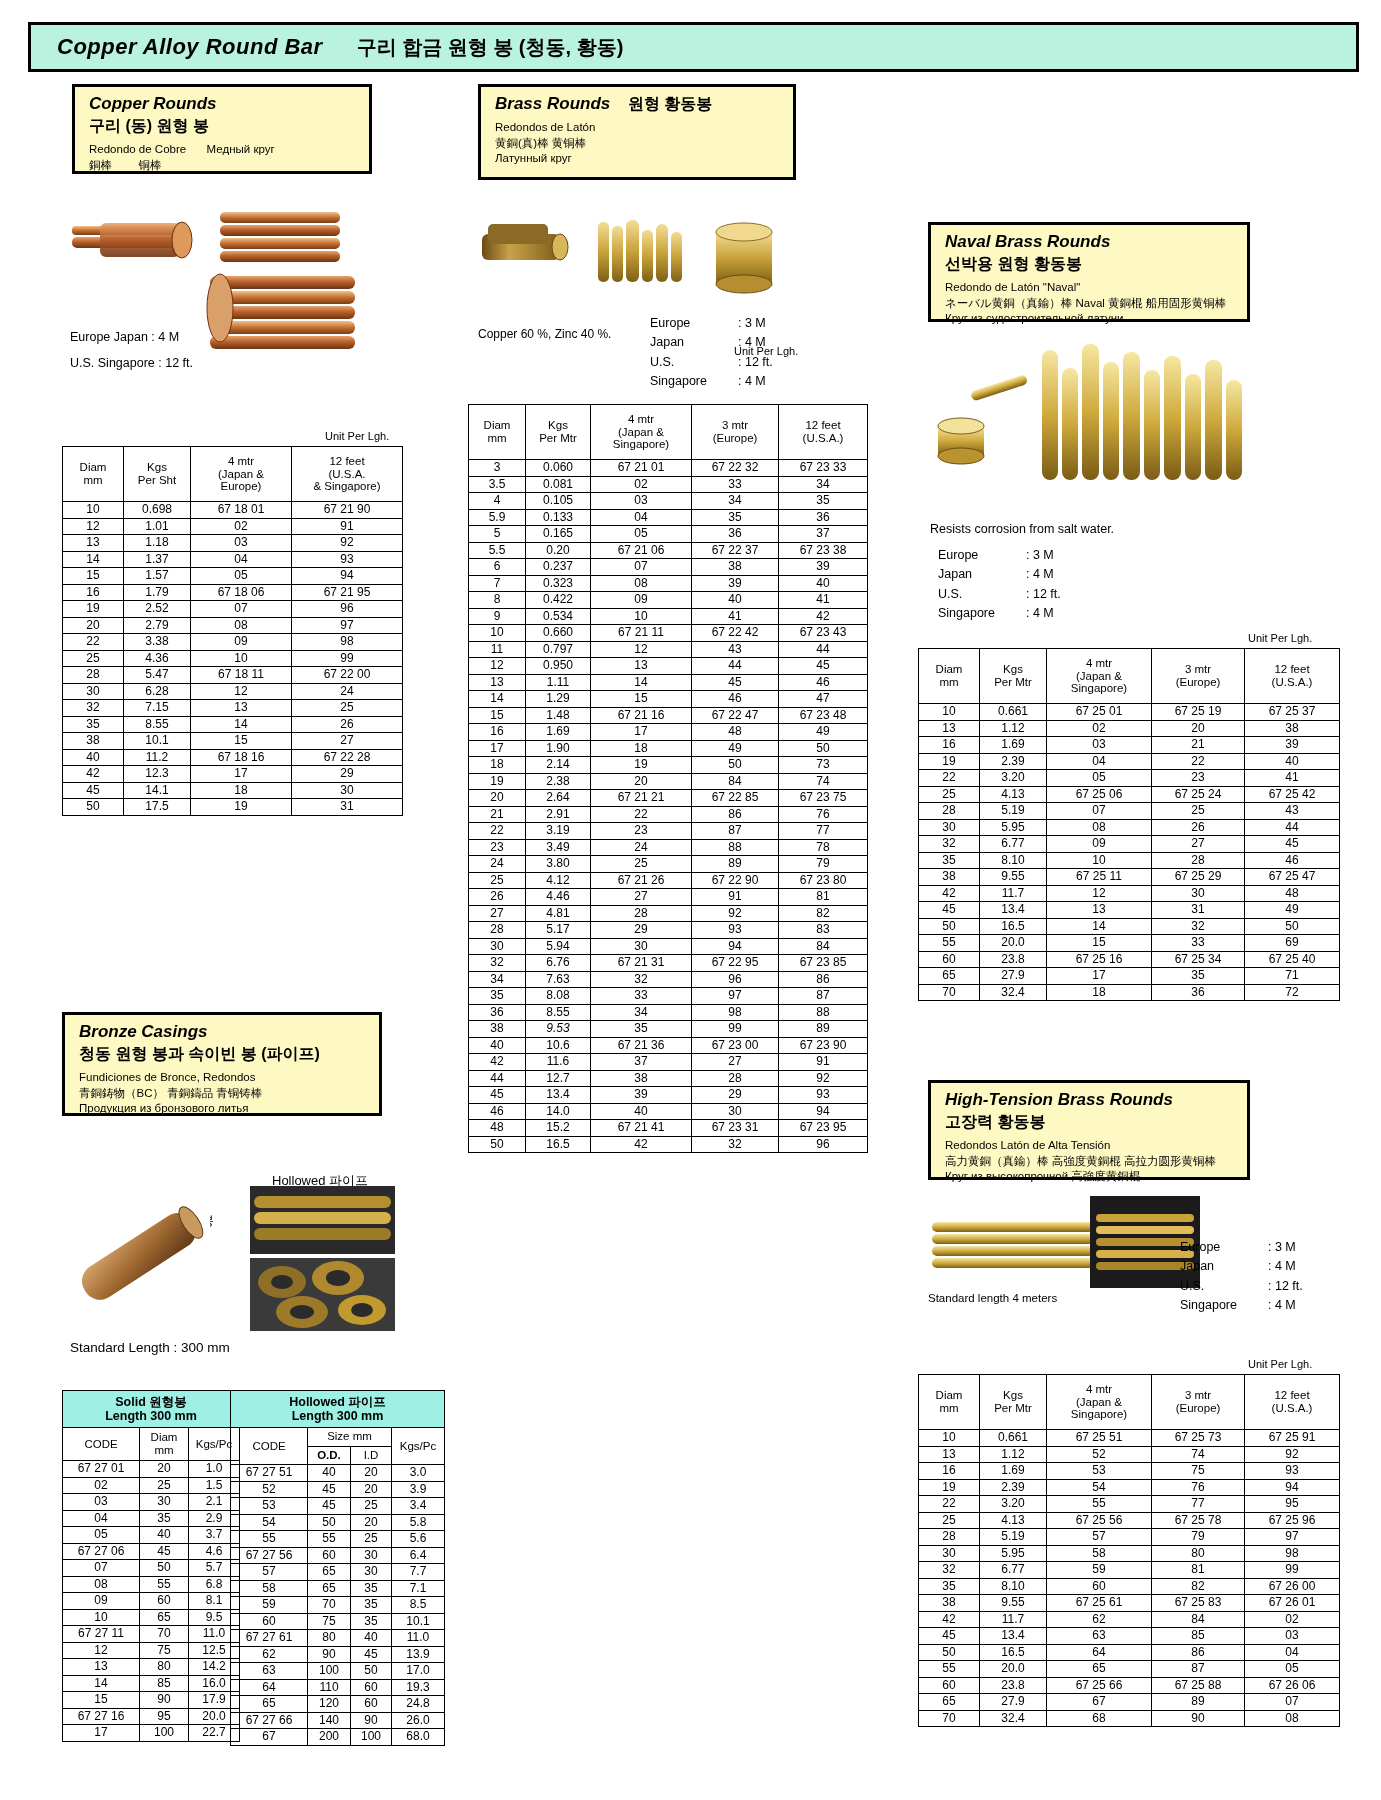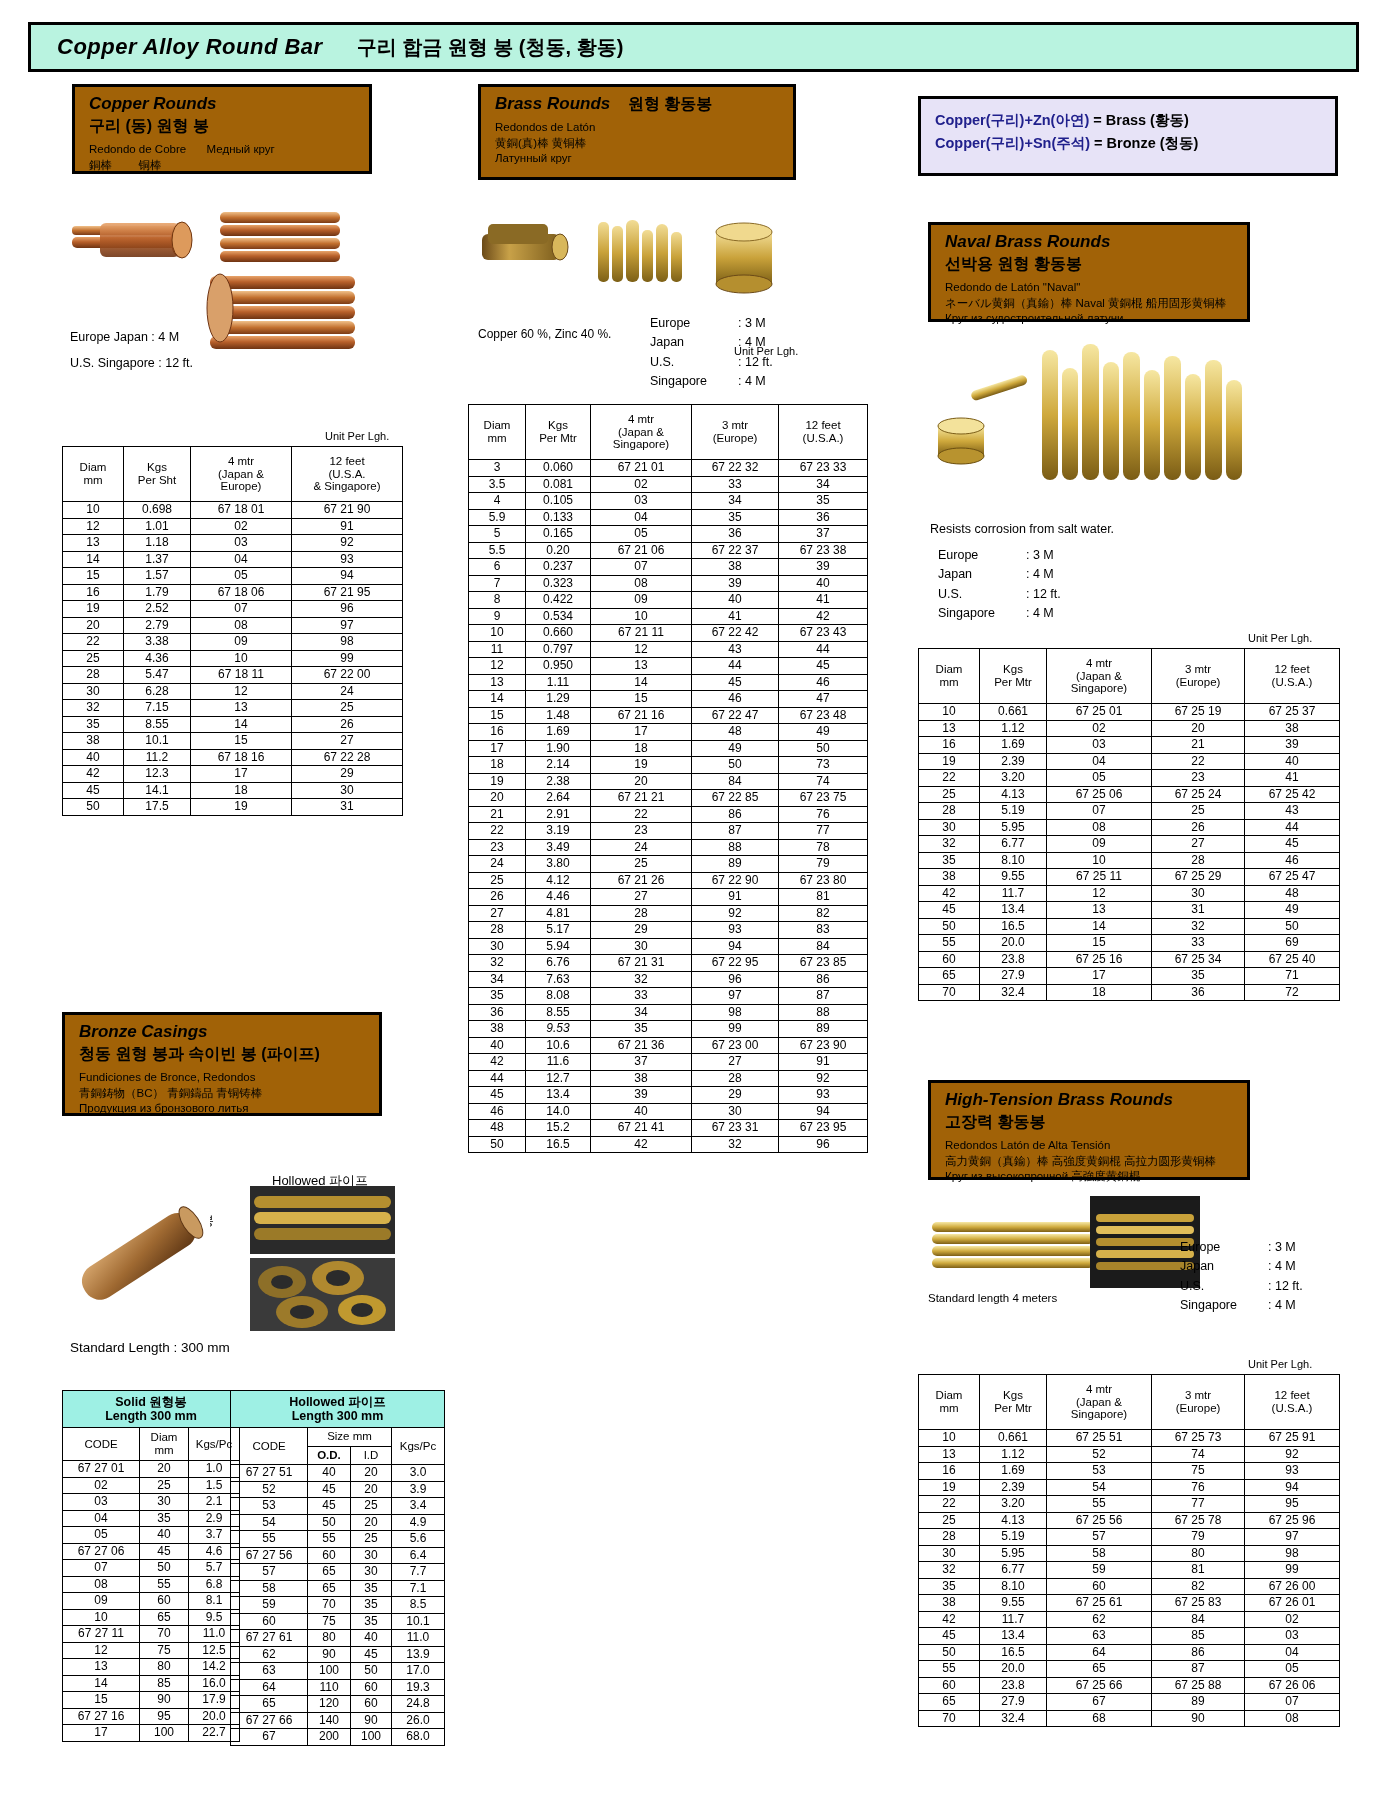--- a/index.html
+++ b/index.html
@@ -16,21 +16,21 @@
   
   .main-title{
     position:absolute;left:28px;top:22px;width:1325px;height:44px;
     border:3px solid #000;background:#b9f3e0;
     display:flex;align-items:center;
   }
   .main-title .t1{font-style:italic;font-weight:bold;font-size:22px;padding-left:26px;letter-spacing:.5px;}
   .main-title .t2{font-weight:bold;font-size:20px;padding-left:34px;}
 
   
-  .capbox{position:absolute;border:3px solid #000;background:#a16207;box-sizing:border-box;padding:7px 12px 8px 14px;}
+  .capbox{position:absolute;border:3px solid #000;background:#fef9c3;box-sizing:border-box;padding:7px 12px 8px 14px;}
   .capbox .l1{font-style:italic;font-weight:bold;font-size:17px;}
   .capbox .l2{font-weight:bold;font-size:16px;margin-top:2px;}
   .capbox .l3{font-size:11.5px;margin-top:5px;line-height:1.35;}
   .capbox .l4{font-size:11.5px;line-height:1.35;}
 
   
   table.grid{border-collapse:collapse;font-size:12px;}
   table.grid td,table.grid th{border:1px solid #000;padding:0 4px;height:15.5px;line-height:15.5px;text-align:center;font-weight:normal;}
   table.grid th{font-size:11.5px;line-height:1.12;padding:1px 3px;}
   .code{font-weight:bold;}
@@ -612,24 +612,20 @@
             <td style="width: 48px;">50</td>
             <td class="r" style="width: 56px;">16.5</td>
             <td class="r code" style="width: 92px;">42</td>
             <td class="r code" style="width: 78px;">32</td>
             <td class="r code" style="width: 80px;">96</td>
           </tr>
         </tbody>
       </table>
   </div>
 
-  <div class="eqbox" style="left:918px;top:96px;width:420px;height:80px;">
-    <div><span>Copper(구리)+Zn(아연)</span><span class="em"> = Brass (황동)</span></div>
-    <div><span>Copper(구리)+Sn(주석)</span><span class="em"> = Bronze (청동)</span></div>
-  </div>
 
   <div class="capbox" style="left:928px;top:222px;width:322px;height:100px;">
     <div class="l1">Naval Brass Rounds</div>
     <div class="l2">선박용 원형 황동봉</div>
     <div class="l3">Redondo de Latón "Naval"</div>
     <div class="l4">ネーバル黄銅（真鍮）棒   Naval 黄銅棍 船用固形黄铜棒</div>
     <div class="l4">Круг из судостроительной латуни</div>
   </div>
 
   <div class="ph" style="left:930px;top:340px;width:330px;height:180px;">
@@ -1195,21 +1191,21 @@
           <tr>
             <td class="code r">53</td>
             <td class="r">45</td>
             <td class="r">25</td>
             <td class="r">3.4</td>
           </tr>
           <tr>
             <td class="code r">54</td>
             <td class="r">50</td>
             <td class="r">20</td>
-            <td class="r">4.9</td>
+            <td class="r">5.8</td>
           </tr>
           <tr>
             <td class="code r">55</td>
             <td class="r">55</td>
             <td class="r">25</td>
             <td class="r">5.6</td>
           </tr>
           <tr class="thick-top">
             <td class="code r">67 27 56</td>
             <td class="r">60</td>

